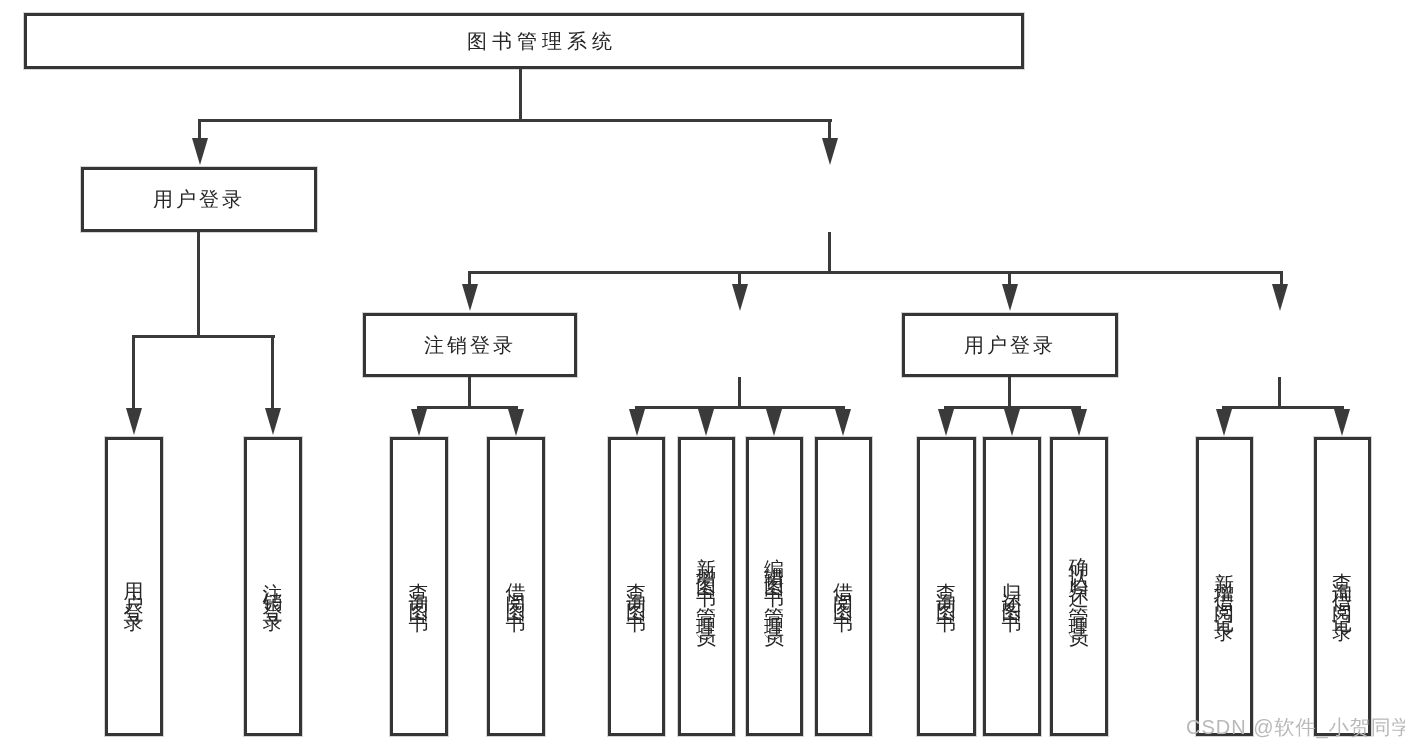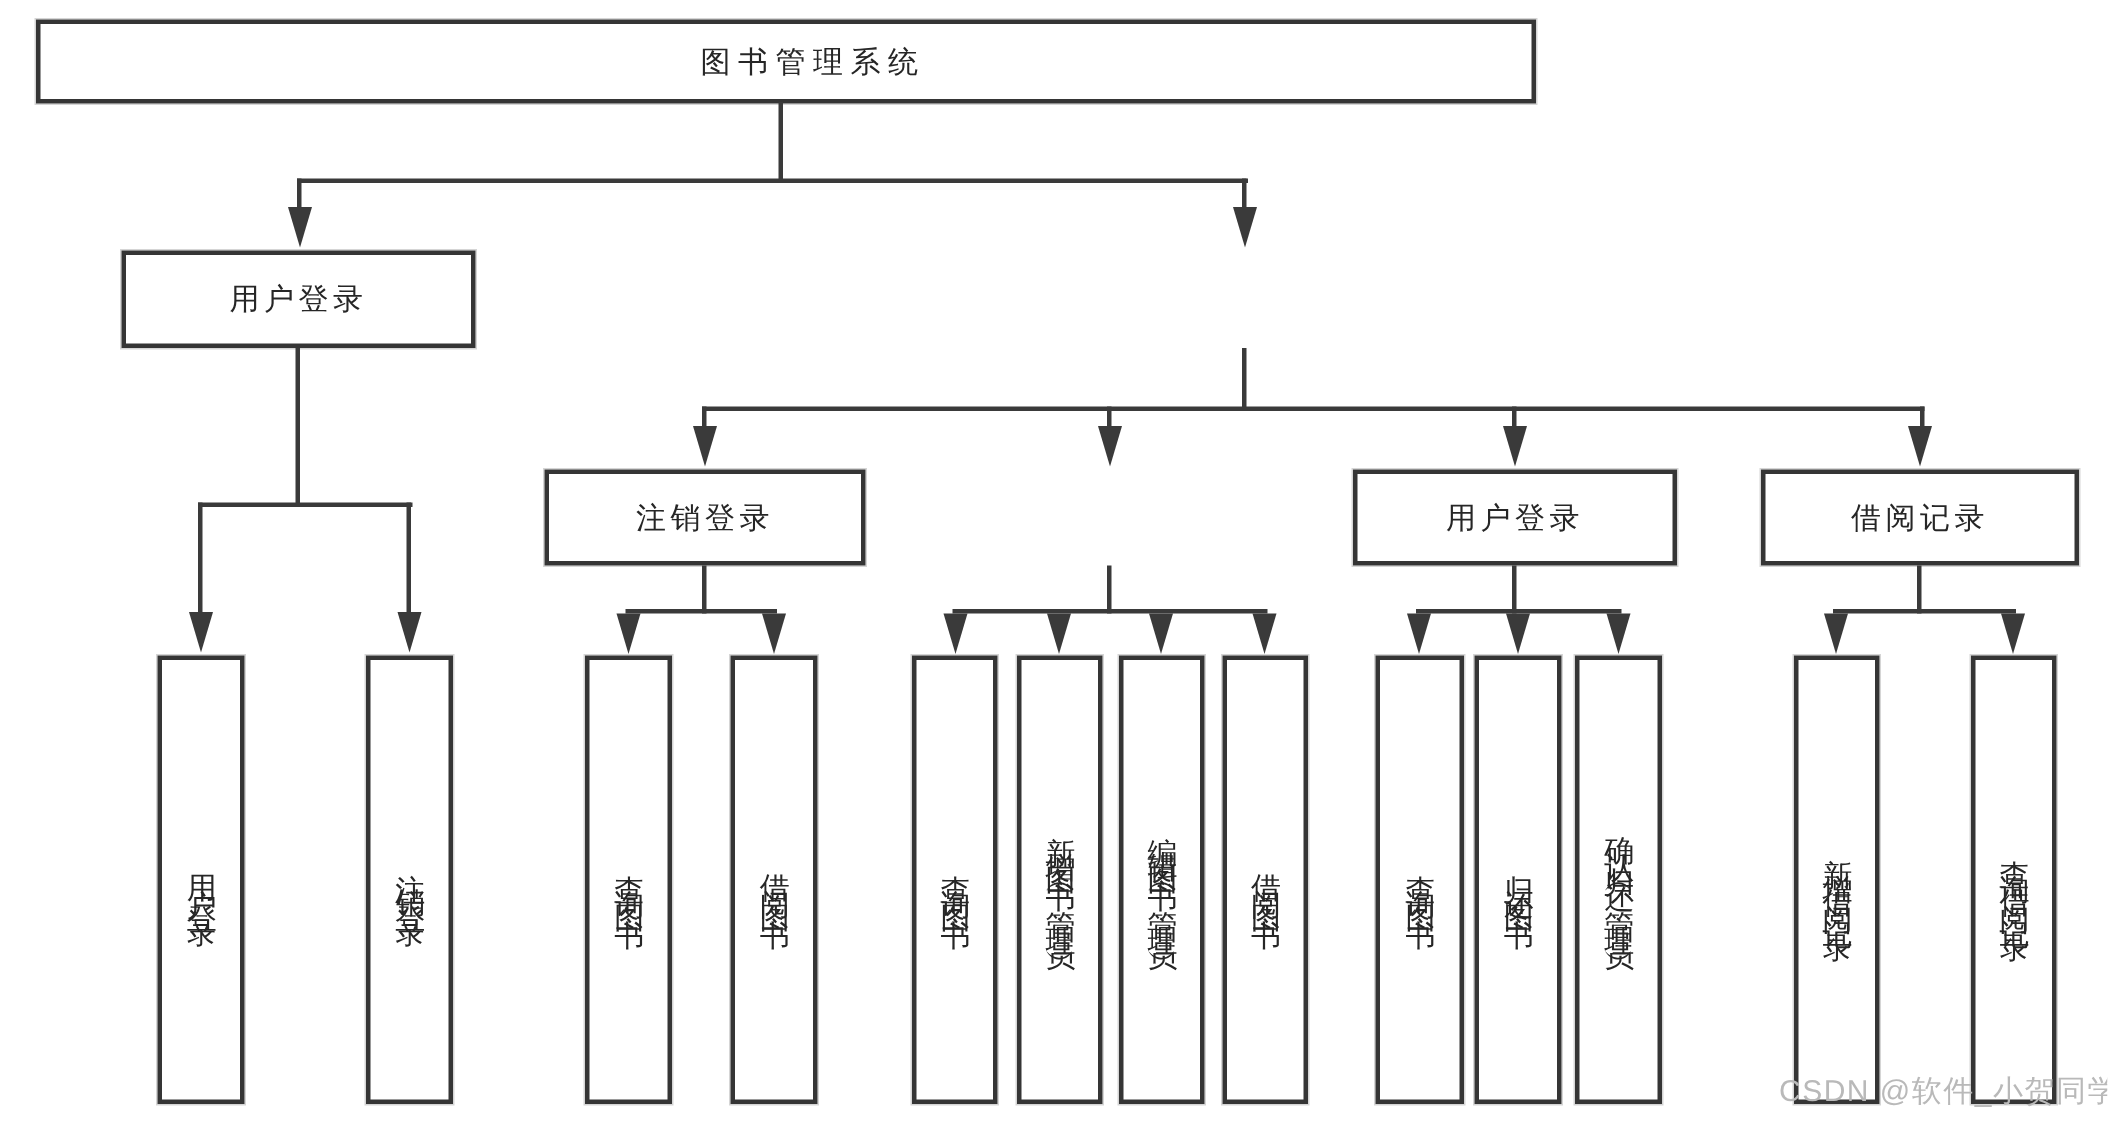--- a/index.html
+++ b/index.html
@@ -86,21 +86,20 @@
   <div class="v" style="left:738px;top:271px;height:16px"></div>
   <div class="v" style="left:1008px;top:271px;height:16px"></div>
   <div class="v" style="left:1280px;top:271px;height:16px"></div>
   <div class="arrow" style="left:462px;top:284px"></div>
   <div class="arrow" style="left:732px;top:284px"></div>
   <div class="arrow" style="left:1002px;top:284px"></div>
   <div class="arrow" style="left:1272px;top:284px"></div>
 
   <div class="box" style="left:363px;top:313px;width:214px;height:64px">注销登录</div>
   <div class="box" style="left:902px;top:313px;width:216px;height:64px">用户登录</div>
-  <div class="box" style="left:1174px;top:313px;width:212px;height:64px">借阅记录</div>
 
   <div class="v" style="left:468px;top:377px;height:32px"></div>
   <div class="h" style="left:417px;top:406px;width:101px"></div>
   <div class="arrow" style="left:411px;top:409px"></div>
   <div class="arrow" style="left:508px;top:409px"></div>
 
   <div class="v" style="left:738px;top:377px;height:32px"></div>
   <div class="h" style="left:635px;top:406px;width:210px"></div>
   <div class="arrow" style="left:629px;top:409px"></div>
   <div class="arrow" style="left:698px;top:409px"></div>

